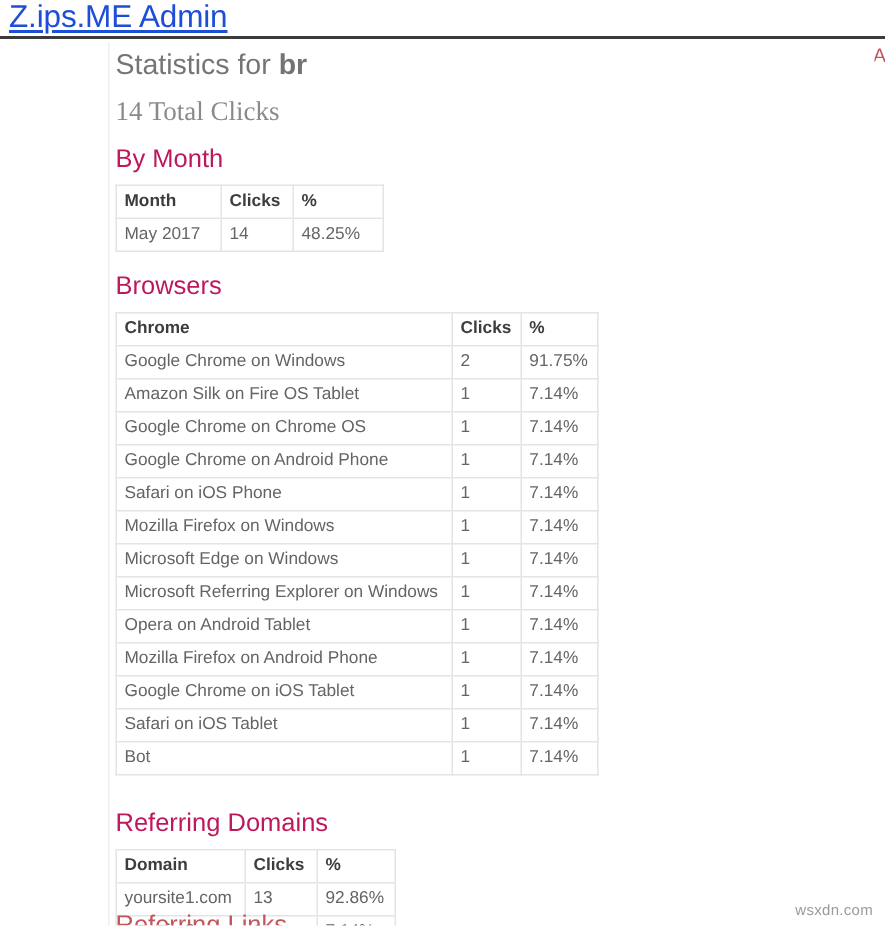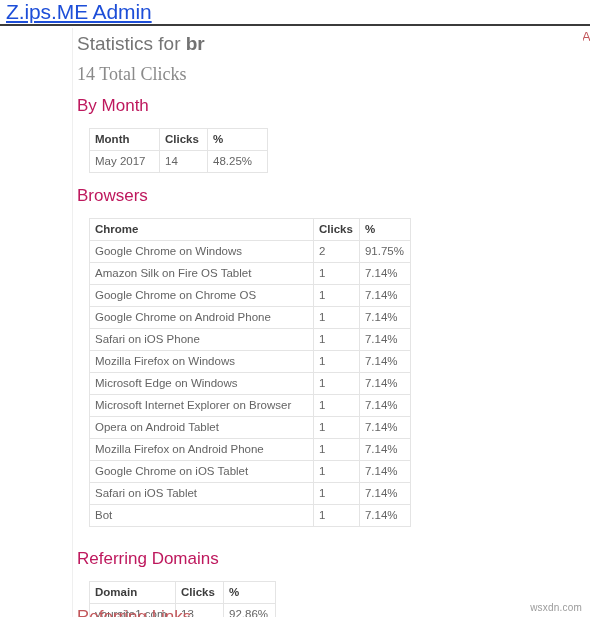--- a/index.html
+++ b/index.html
@@ -104,21 +104,21 @@
     white-space: nowrap;
   }
   h2.section.tight { margin-top: 21px; }
 
   
   table.stats {
     border-collapse: collapse;
     border-spacing: 0;
     font-size: 11.5px;
     background: #ffffff;
-    margin: 12px;
+    margin: 0;
   }
   table.stats th,
   table.stats td {
     border: 1px solid #e4e4e4;
     padding: 3px 6px 3px 5px;
     text-align: left;
     white-space: nowrap;
     line-height: 15px;
     vertical-align: middle;
   }
@@ -251,21 +251,21 @@
         <td class="c-name">Mozilla Firefox on Windows</td>
         <td class="c-clicks">1</td>
         <td class="c-pct">7.14%</td>
       </tr>
       <tr>
         <td class="c-name">Microsoft Edge on Windows</td>
         <td class="c-clicks">1</td>
         <td class="c-pct">7.14%</td>
       </tr>
       <tr>
-        <td class="c-name">Microsoft Internet Explorer on Browser</td>
+        <td class="c-name">Microsoft Referring Explorer on Windows</td>
         <td class="c-clicks">1</td>
         <td class="c-pct">7.14%</td>
       </tr>
       <tr>
         <td class="c-name">Opera on Android Tablet</td>
         <td class="c-clicks">1</td>
         <td class="c-pct">7.14%</td>
       </tr>
       <tr>
         <td class="c-name">Mozilla Firefox on Android Phone</td>

